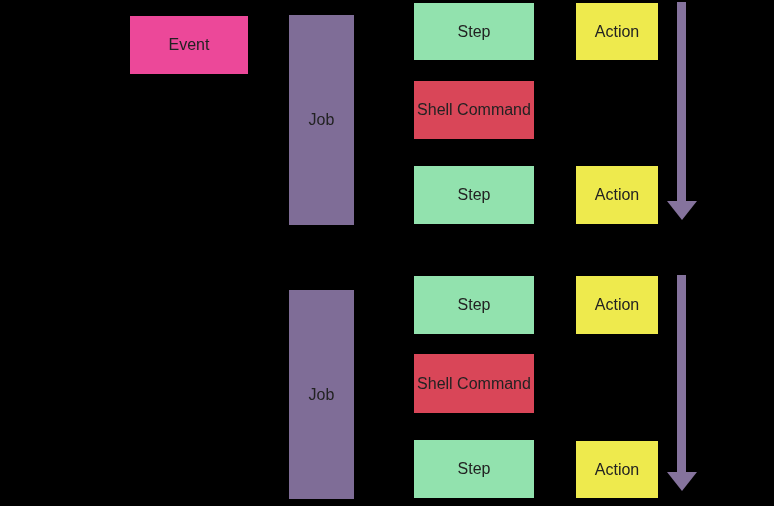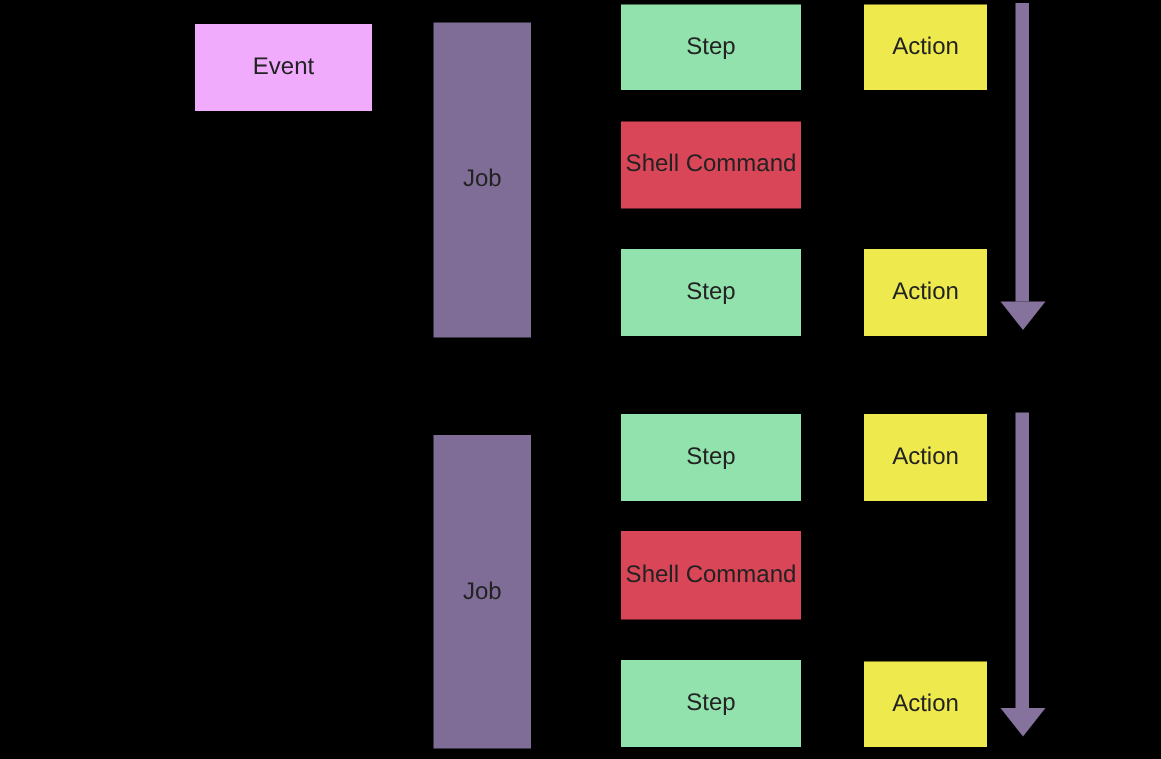--- a/index.html
+++ b/index.html
@@ -59,21 +59,21 @@
   #arrow1-shaft { top: 2px;   height: 199px; }
   #arrow1-head  { top: 201px; }
   #arrow2-shaft { top: 275px; height: 197px; }
   #arrow2-head  { top: 472px; }
 </style>
 </head>
 <body>
 
 <div class="canvas" style="background-color: rgb(0, 0, 0);">
 
-  <div id="event" class="node" style="background-color: #f0abfc; color: rgb(34, 34, 34);">Event</div>
+  <div id="event" class="node" style="background-color: #ec4899; color: rgb(34, 34, 34);">Event</div>
 
   <div id="job1" class="node" style="background-color: rgb(127, 109, 151); color: rgb(34, 34, 34);">Job</div>
 
   <div id="step1" class="node" style="background-color: rgb(146, 226, 174); color: rgb(34, 34, 34);">Step</div>
 
   <div id="shell1" class="node" style="background-color: rgb(217, 70, 88); color: rgb(34, 34, 34);">Shell Command</div>
 
   <div id="step2" class="node" style="background-color: rgb(146, 226, 174); color: rgb(34, 34, 34);">Step</div>
 
   <div id="action1" class="node" style="background-color: rgb(238, 234, 77); color: rgb(34, 34, 34);">Action</div>

